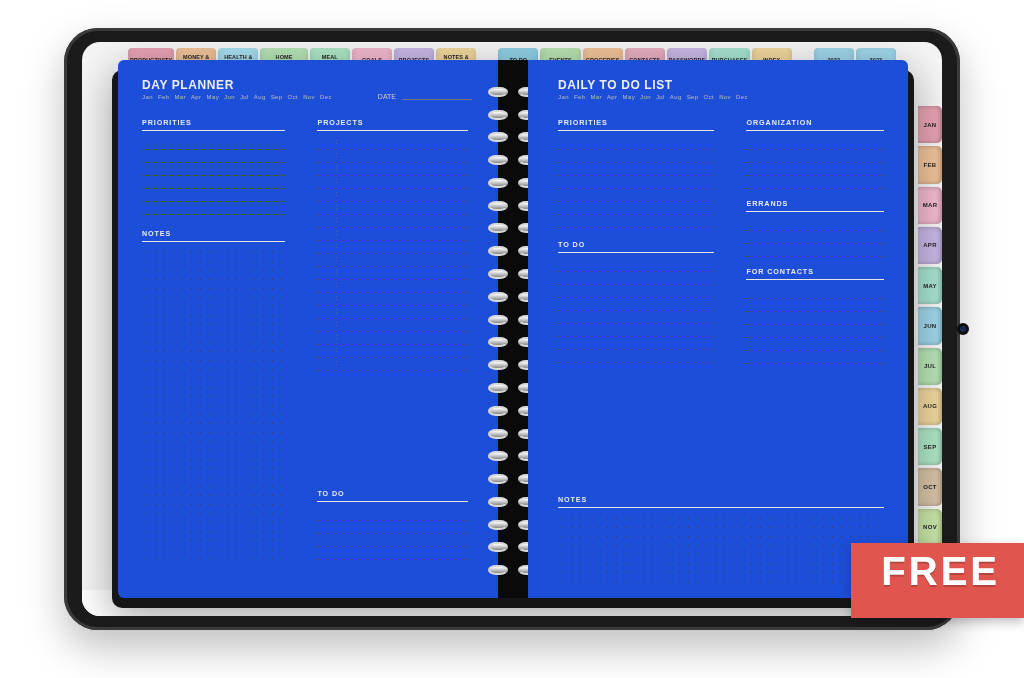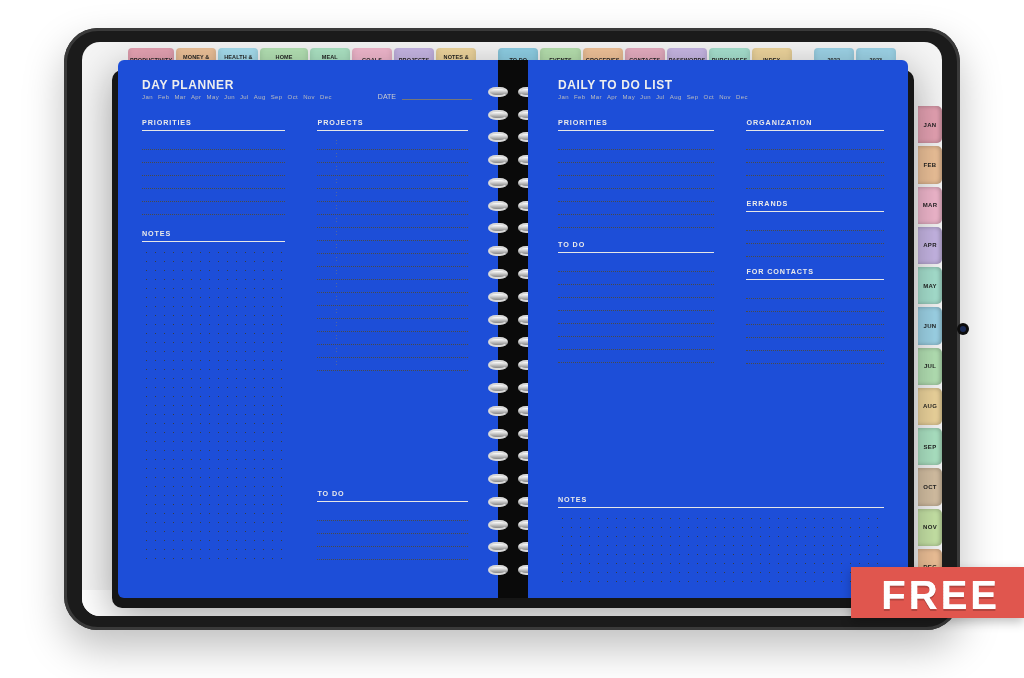--- a/index.html
+++ b/index.html
@@ -144,21 +144,21 @@
     width:100%;
   }
   .cols { display:flex; gap:32px; }
   .col { flex:1; display:flex; flex-direction:column; }
 
   .free-banner {
     position:absolute; right:0; bottom:60px;
     background:#e0564e;
     color:#fff; font-weight:800;
     font-size:40px; letter-spacing:3px;
-    padding: 6px 24px 0 30px;
+    padding: 6px 24px 24px 30px;
     font-family: Impact, "Arial Black", sans-serif;
     text-shadow: 0 2px 0 rgba(0,0,0,.2);
     box-shadow: 0 4px 10px rgba(0,0,0,.25);
     z-index: 50;
   }
   .free-banner span {
     background: repeating-linear-gradient(0deg,#fff 0 2px,rgba(255,255,255,.6) 2px 3px);
     -webkit-background-clip:text; background-clip:text;
   }
 </style>

